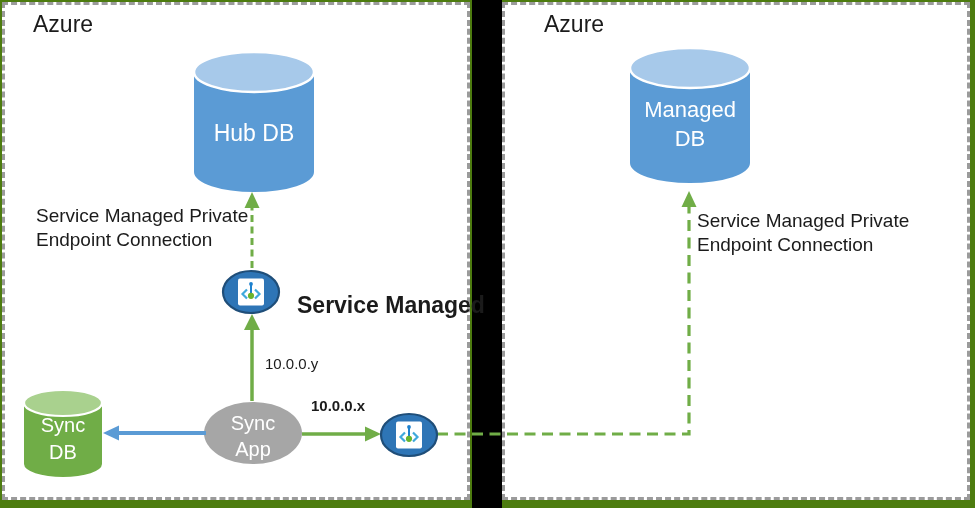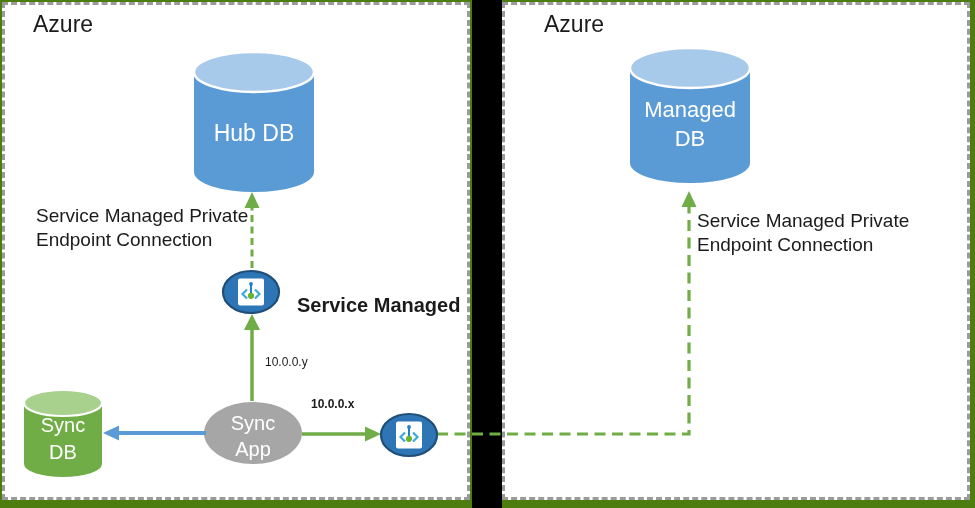--- a/index.html
+++ b/index.html
@@ -35,22 +35,22 @@
     left: 0; top: 0;
     width: 975px; height: 508px;
   }
   .lbl {
     position: absolute;
     color: #1b1b1b;
     white-space: nowrap;
   }
   .azure-lbl   { font-size: 23px; }
   .conn-lbl    { font-size: 19px; line-height: 23.5px; }
-  .bold-lbl    { font-size: 20px; line-height: 26.5px; font-weight: bold; }
-  .ip-lbl      { font-size: 12px; }
+  .bold-lbl    { font-size: 23px; line-height: 26.5px; font-weight: bold; }
+  .ip-lbl      { font-size: 15px; }
   .node-lbl    { color: #ffffff; text-align: center; }
   .hub-lbl     { left: 194px; top: 114px; width: 120px; font-size: 23px; margin-top: 6px; }
   .member-lbl  { left: 630px; top: 95px;  width: 120px; font-size: 22px; line-height: 29px; }
   .syncdb-lbl  { left: 24px;  top: 412px; width: 78px;  font-size: 20px; line-height: 27px; }
   .syncapp-lbl { left: 204px; top: 410px; width: 98px;  font-size: 20px; line-height: 26px; }
 </style>
 </head>
 <body>
 
 <div class="stage">

